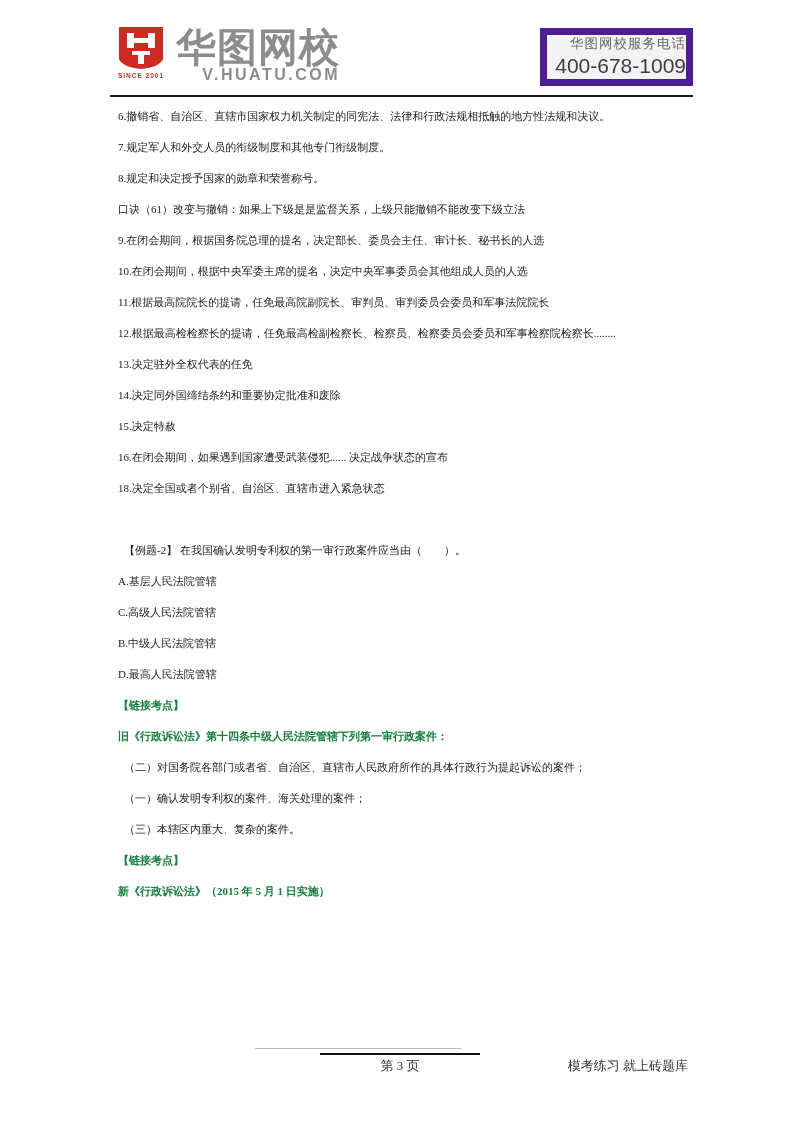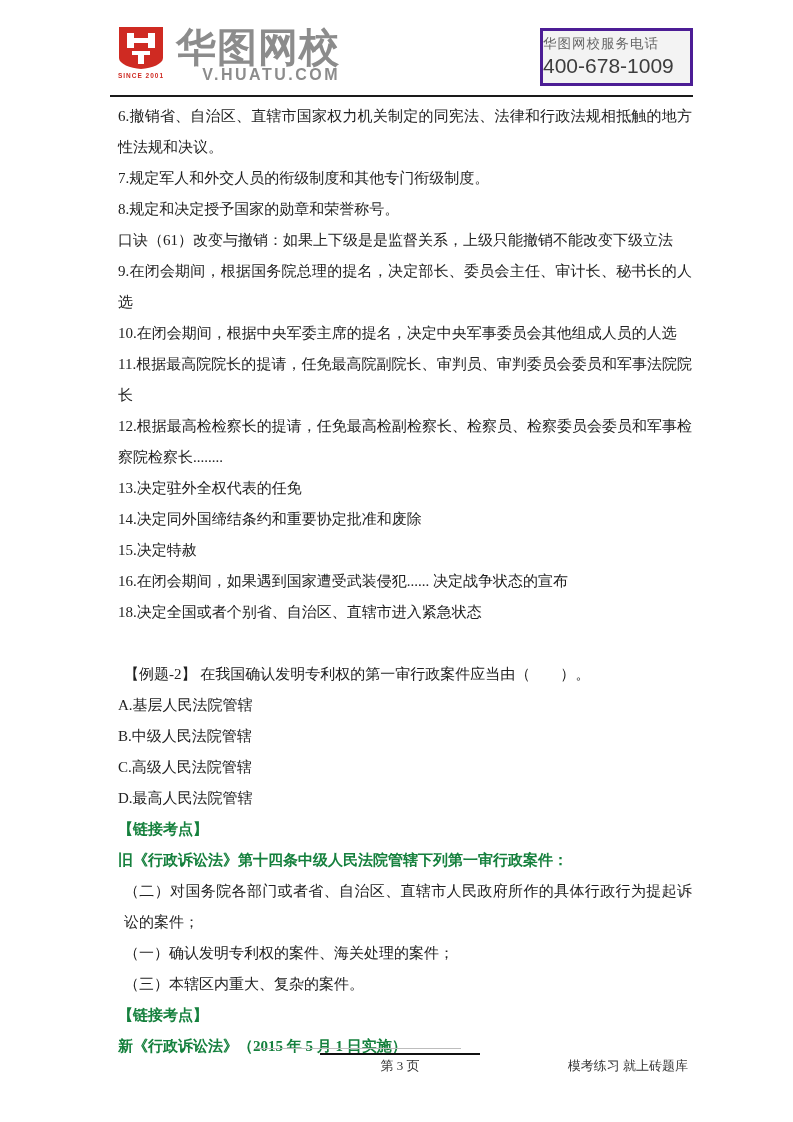--- a/index.html
+++ b/index.html
@@ -69,24 +69,24 @@
     margin-top: -2px;
     white-space: nowrap;
   }
   .service-box {
     position: absolute;
     right: 0;
     top: 4px;
     width: 153px;
     height: 58px;
     background: #f3f3f3;
-    border: 3px solid #4c1d95;
+    border: 7px solid #4c1d95;
     display: flex;
     flex-direction: column;
-    align-items: flex-start;
+    align-items: flex-end;
     justify-content: center;
   }
   .service-label {
     font-size: 13.5px;
     color: #666666;
     letter-spacing: 1px;
     white-space: nowrap;
   }
   .service-phone {
     font-family: "Liberation Sans", sans-serif;
@@ -103,21 +103,21 @@
     height: 2px;
     background: #1a1a1a;
   }
 
   
   .doc-body {
     position: absolute;
     top: 101px;
     left: 118px;
     width: 574px;
-    font-size: 15px;
+    font-size: 11px;
     line-height: 31px;
     color: #222222;
     text-align: justify;
   }
   .para { min-height: 31px; }
   .para.bold { font-weight: bold; color: #15803d; }
   .para.indented { padding-left: 6px; }
 
   
   .doc-footer {
@@ -202,22 +202,22 @@
       <p class="para">11.根据最高院院长的提请，任免最高院副院长、审判员、审判委员会委员和军事法院院长</p>
       <p class="para">12.根据最高检检察长的提请，任免最高检副检察长、检察员、检察委员会委员和军事检察院检察长........</p>
       <p class="para">13.决定驻外全权代表的任免</p>
       <p class="para">14.决定同外国缔结条约和重要协定批准和废除</p>
       <p class="para">15.决定特赦</p>
       <p class="para">16.在闭会期间，如果遇到国家遭受武装侵犯...... 决定战争状态的宣布</p>
       <p class="para">18.决定全国或者个别省、自治区、直辖市进入紧急状态</p>
       <p class="para"></p>
       <p class="para indented">【例题-2】 在我国确认发明专利权的第一审行政案件应当由（　　）。</p>
       <p class="para">A.基层人民法院管辖</p>
+      <p class="para">C.高级人民法院管辖</p>
       <p class="para">B.中级人民法院管辖</p>
-      <p class="para">C.高级人民法院管辖</p>
       <p class="para">D.最高人民法院管辖</p>
       <p class="para bold">【链接考点】</p>
       <p class="para bold">旧《行政诉讼法》第十四条中级人民法院管辖下列第一审行政案件：</p>
       <p class="para indented">（二）对国务院各部门或者省、自治区、直辖市人民政府所作的具体行政行为提起诉讼的案件；</p>
       <p class="para indented">（一）确认发明专利权的案件、海关处理的案件；</p>
       <p class="para indented">（三）本辖区内重大、复杂的案件。</p>
       <p class="para bold">【链接考点】</p>
       <p class="para bold">新《行政诉讼法》（2015 年 5 月 1 日实施）</p>
     </main>
 

